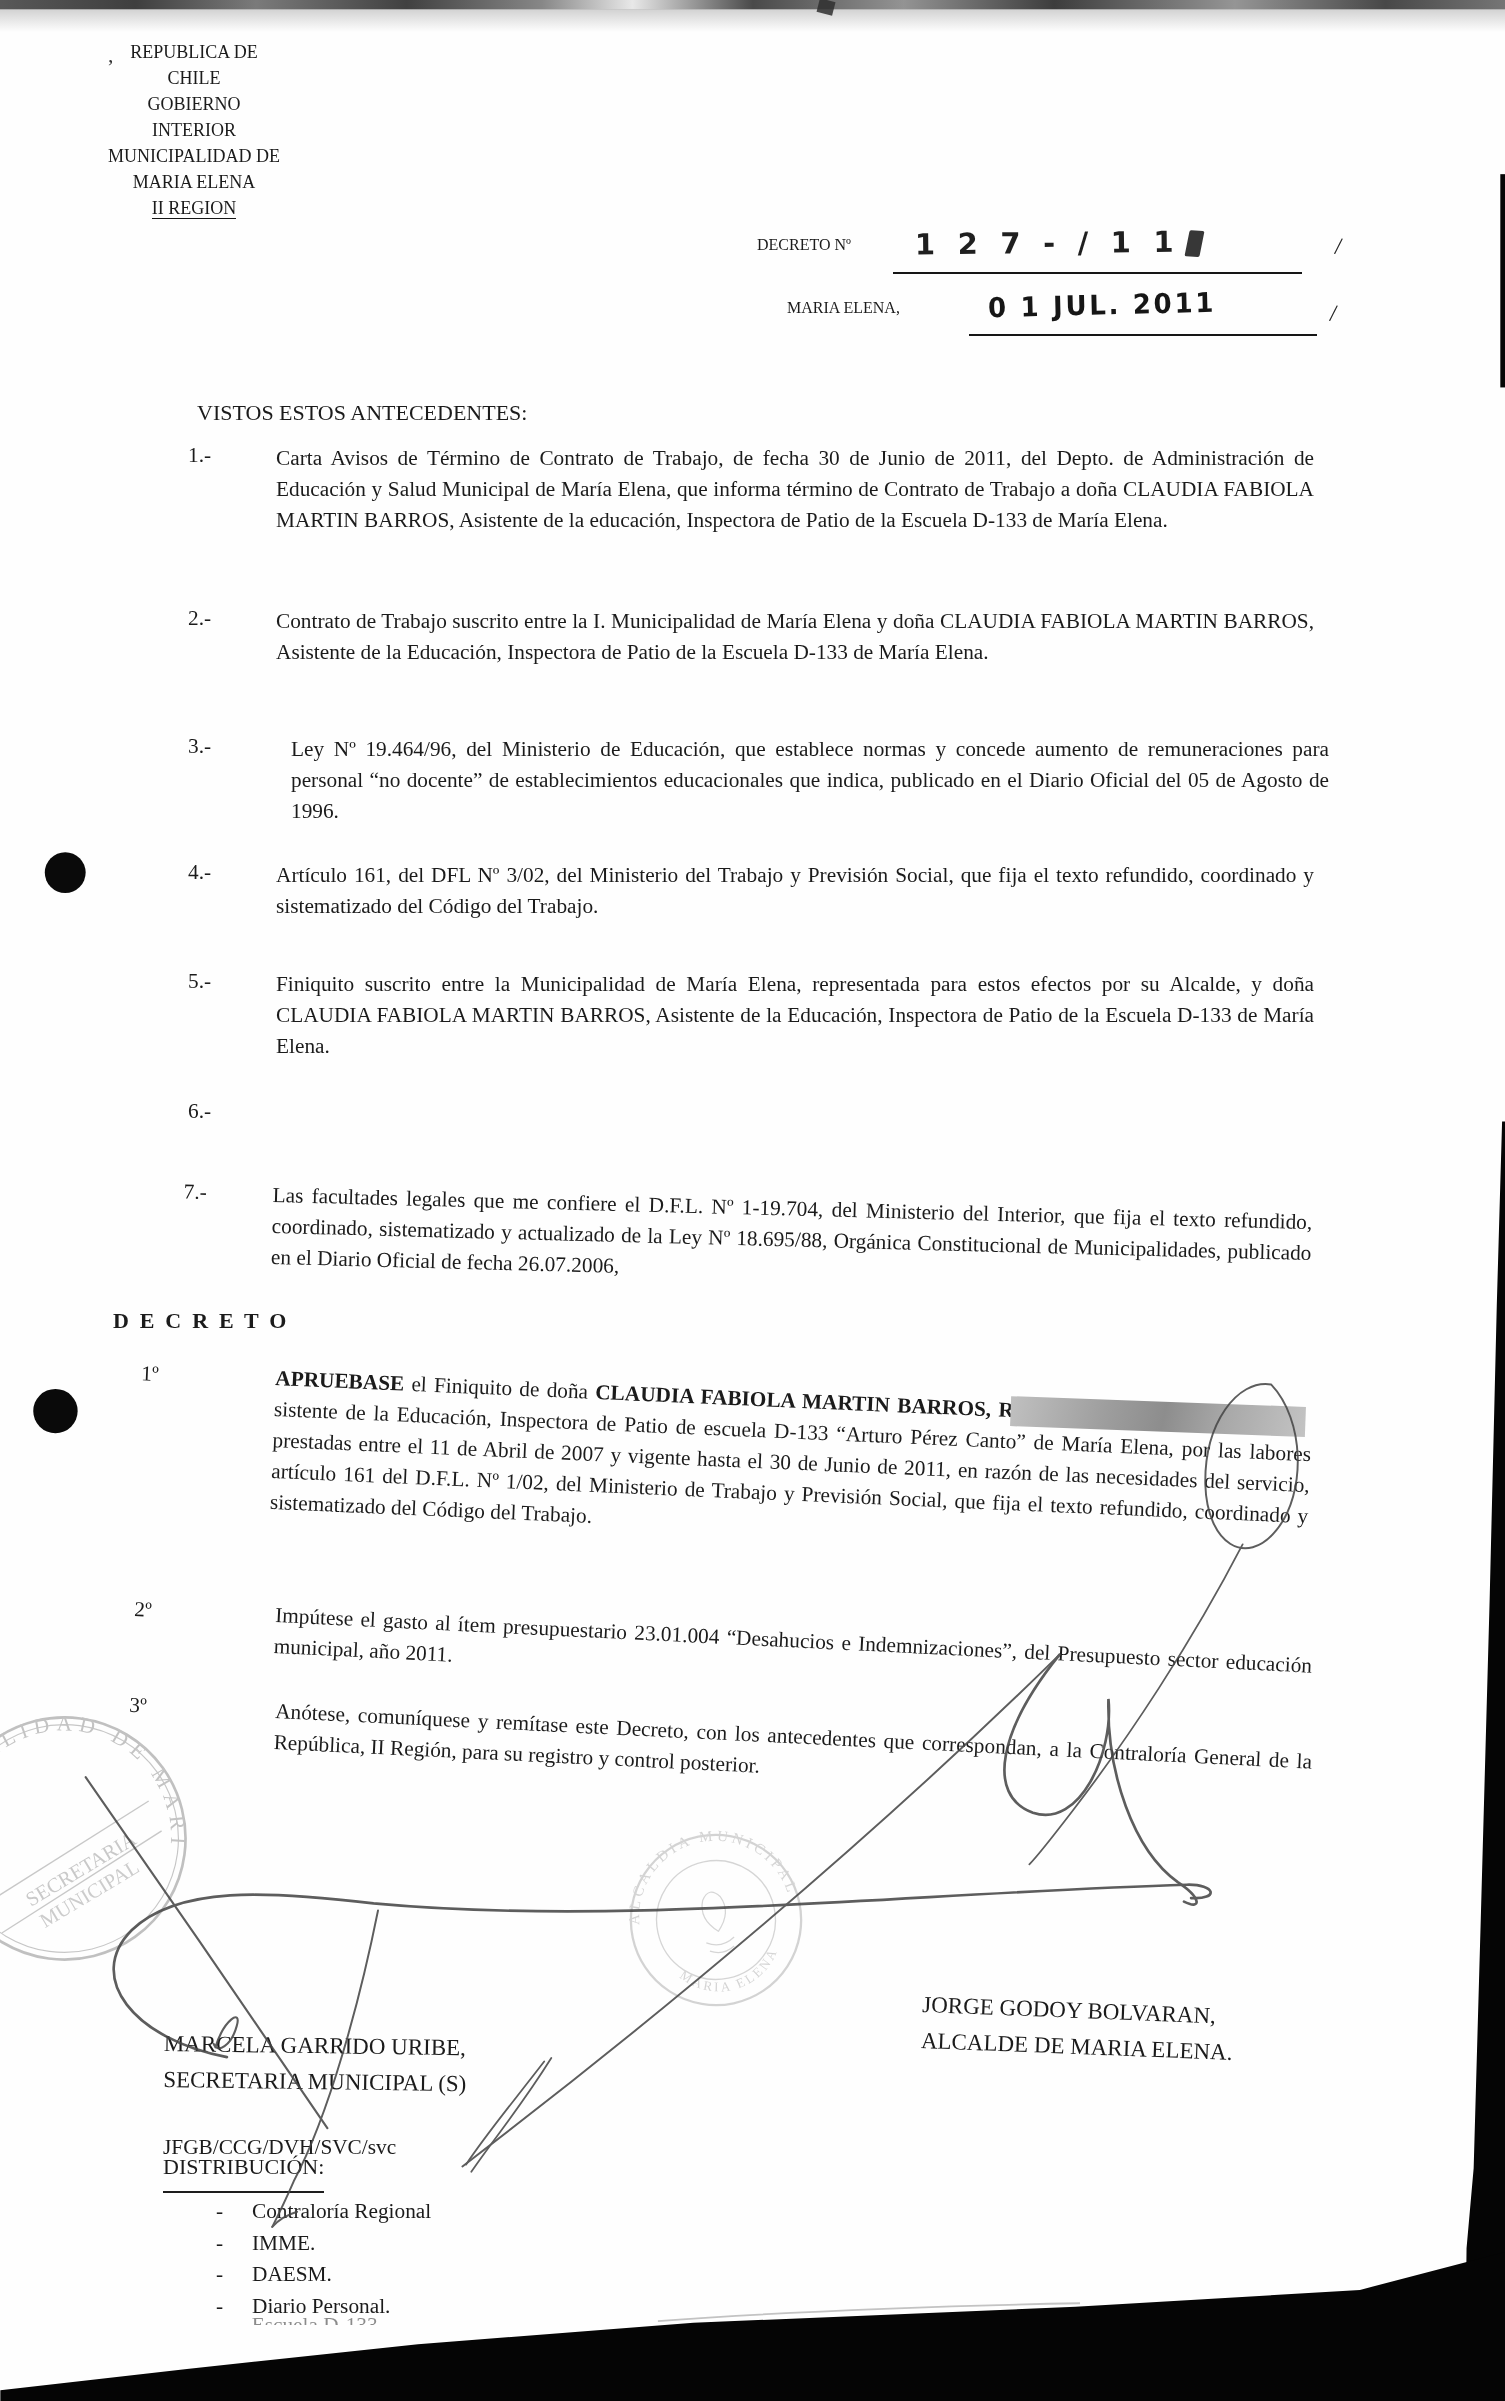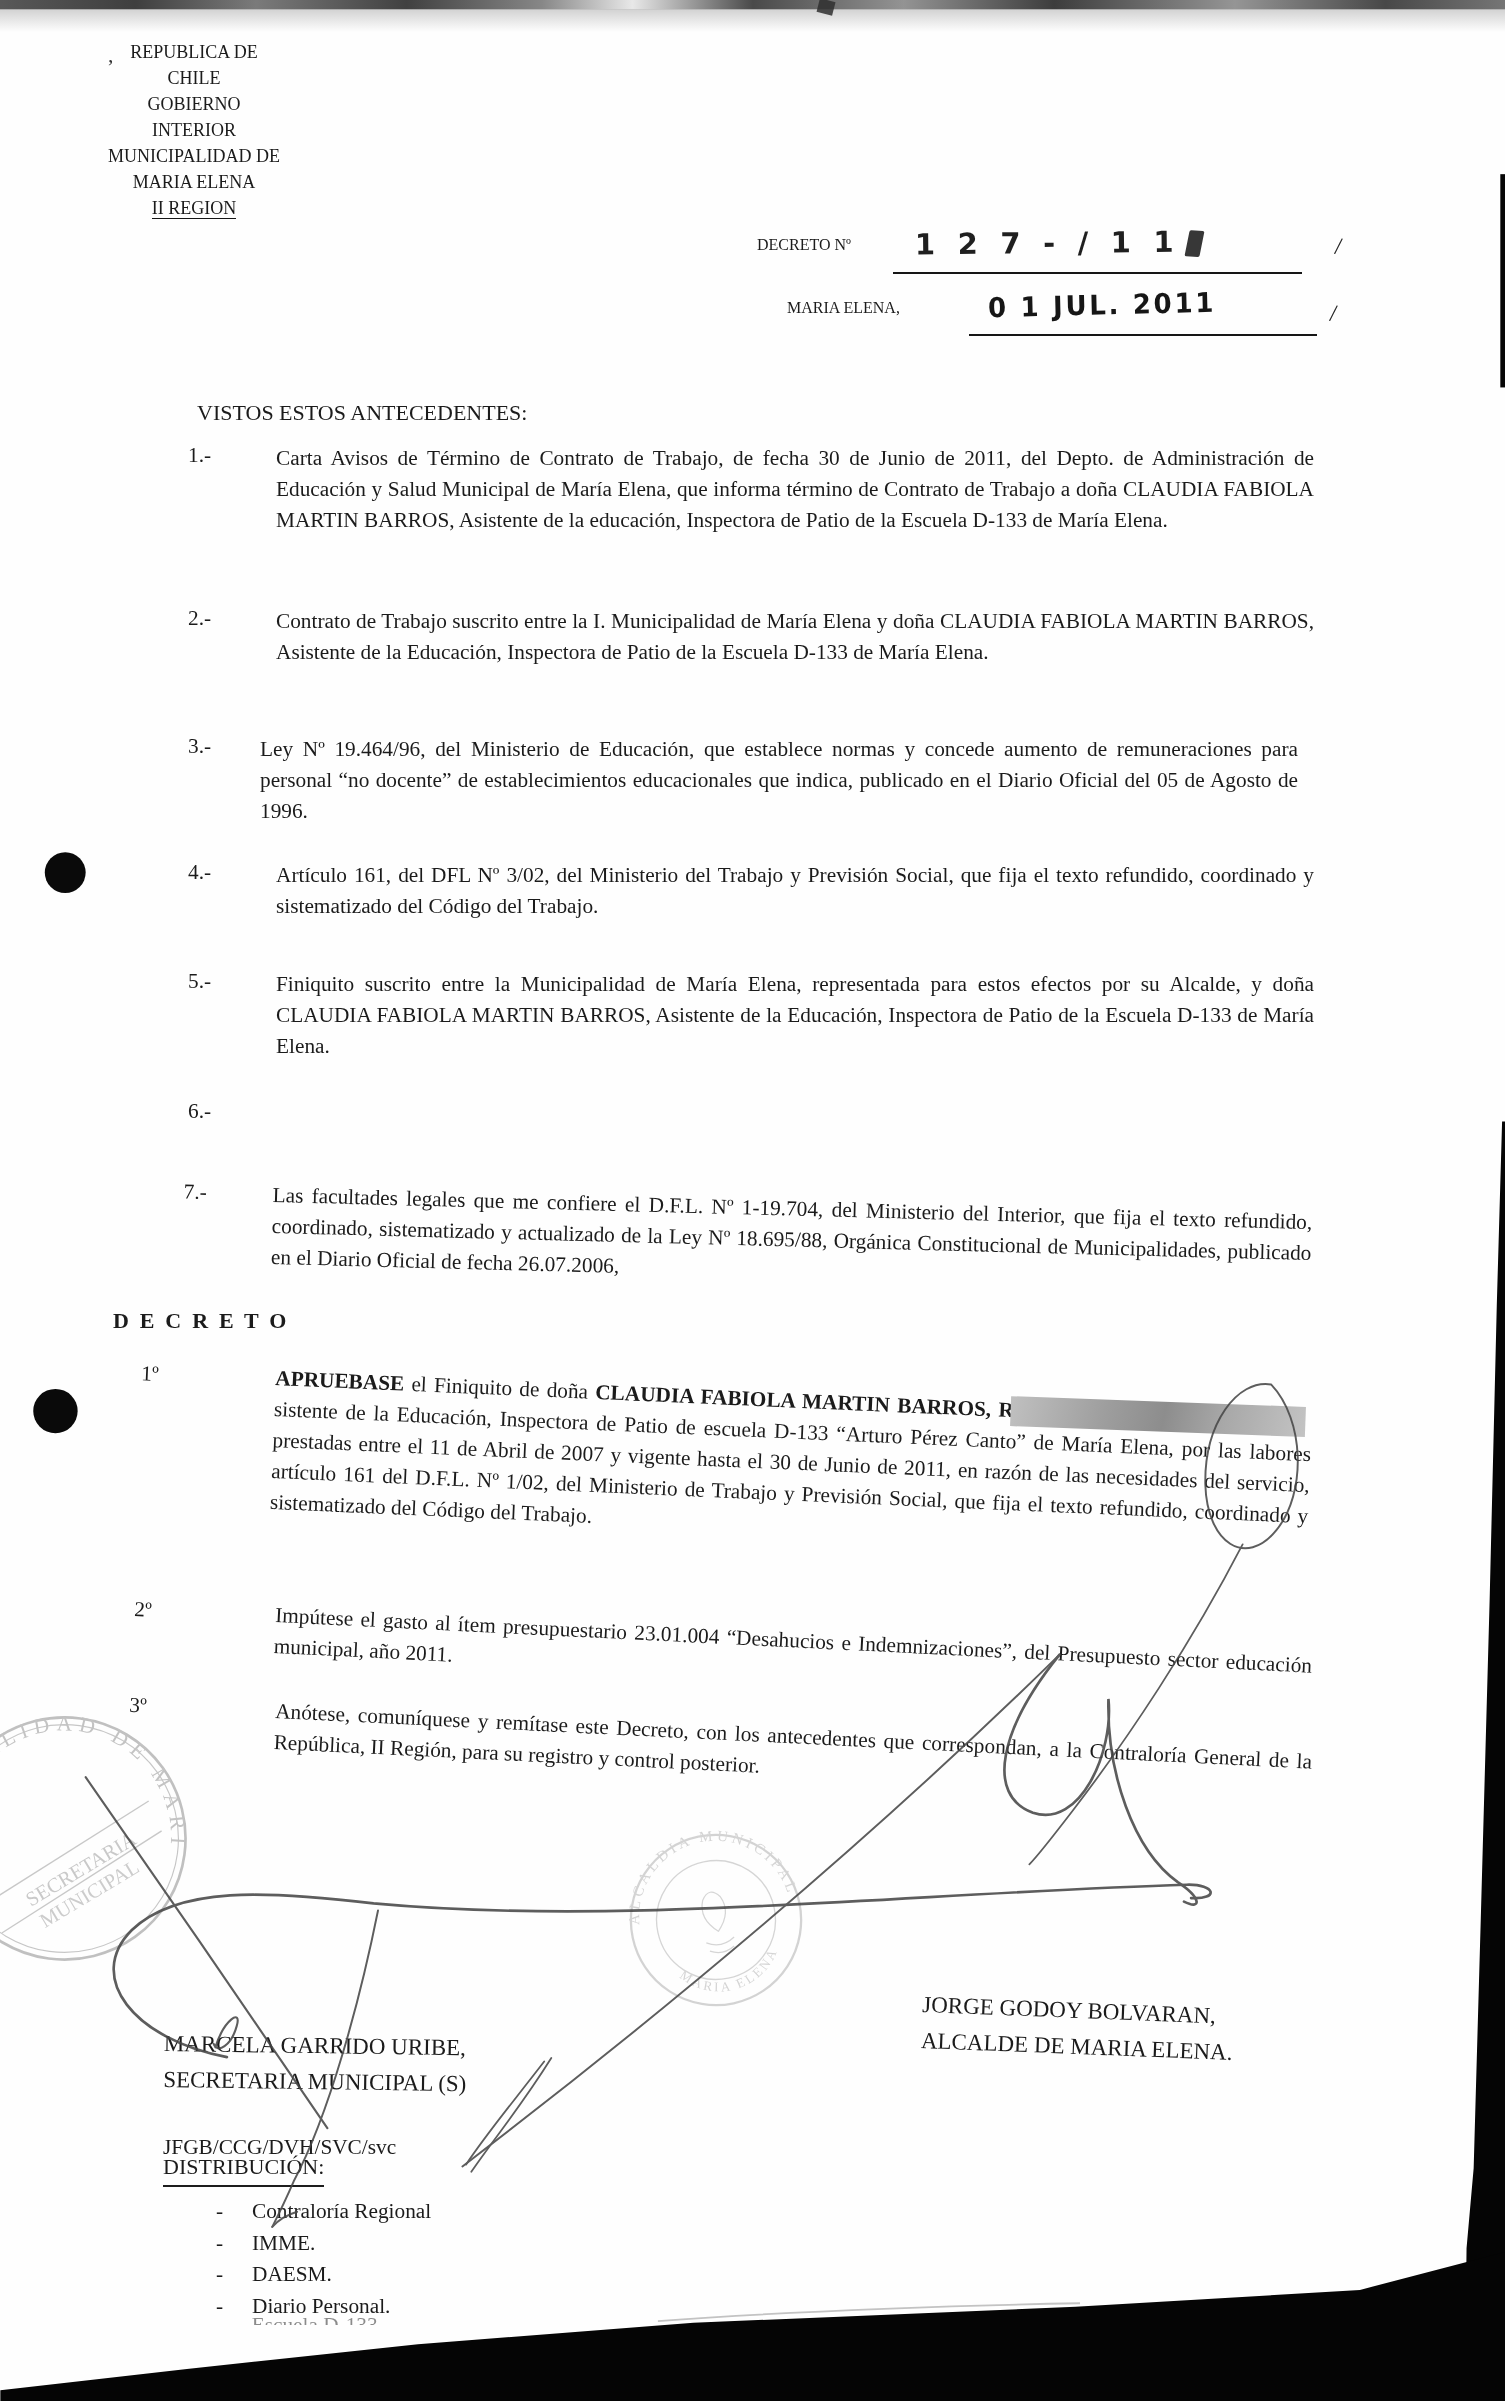--- a/index.html
+++ b/index.html
@@ -16,21 +16,21 @@
             letter-spacing:6.2px;color:#1f1f1f;transform:rotate(-0.6deg);}
   .hand-date{font-family:"DejaVu Sans",sans-serif;font-weight:700;font-size:26px;
              letter-spacing:2.7px;color:#161616;transform:rotate(-1.4deg) scaleY(1.05);}
   .blob{display:inline-block;width:15px;height:26px;background:#262626;border-radius:1.8px;
         transform:skewX(-8deg) rotate(4deg);vertical-align:-5.3px;margin-left:7.1px;opacity:.92;}
   .redact{display:inline-block;width:295px;height:30px;margin:0 7.1px -8px -71px;
           background:linear-gradient(100deg,#c0c0c0,#9e9e9e 32%,#8d8d8d 52%,#a8a8a8 72%,#c3c3c3);
           transform:rotate(-.4deg);}
   .sig-name{font-size:23px;line-height:36px;}
   .mono-ish{font-size:21.3px;margin-top:13px;}
-  .dist-underline{border-bottom:2.7px solid #1d1d1d;padding-bottom:6px;}
+  .dist-underline{border-bottom:2.7px solid #1d1d1d;padding-bottom:12px;}
   .top1{left:0;top:0;width:1506px;height:9.8px;
         background:linear-gradient(90deg,#4a4a4a,#2e2e2e 9%,#6f6f6f 17%,#303030 27%,#7d7d7d 36%,
                    #e6e6e6 42%,#3a3a3a 50%,#8a8a8a 60%,#2c2c2c 70%,#8c8c8c 82%,#383838 92%,#6a6a6a);
         opacity:.92;}
   .top2{left:0;top:9px;width:1506px;height:23px;
         background:linear-gradient(180deg,#c6c6c6,rgba(255,255,255,0));opacity:.8;}
   svg{display:block;}
 </style>
 </head>
 <body>
@@ -66,21 +66,21 @@
 
   <div class="abs" style="left:197px;top:400px;font-size:22px;">VISTOS ESTOS ANTECEDENTES:</div>
 
   <div class="abs num" style="left:188px;top:443px;">1.-</div>
   <div class="abs body-text" style="left:276px;top:443px;width:1038px;">Carta Avisos de Término de Contrato de Trabajo, de fecha 30 de Junio de 2011,  del Depto. de Administración de Educación y Salud Municipal de María Elena, que informa término de Contrato de Trabajo a doña CLAUDIA FABIOLA MARTIN BARROS, Asistente de la educación, Inspectora de Patio de la Escuela D-133  de María Elena.</div>
 
   <div class="abs num" style="left:188px;top:606px;">2.-</div>
   <div class="abs body-text" style="left:276px;top:606px;width:1038px;">Contrato de Trabajo suscrito  entre la I. Municipalidad de María Elena y doña CLAUDIA FABIOLA MARTIN BARROS, Asistente de la Educación, Inspectora de Patio de la Escuela D-133  de María Elena.</div>
 
   <div class="abs num" style="left:188px;top:734px;">3.-</div>
-  <div class="abs body-text" style="left:260px;top:734px;width:1038px;">Ley Nº 19.464/96, del Ministerio de Educación, que establece normas y concede aumento de remuneraciones para personal  “no docente”  de establecimientos educacionales que indica, publicado en el Diario Oficial del 05 de Agosto de 1996.</div>
+  <div class="abs body-text" style="left:291px;top:734px;width:1038px;">Ley Nº 19.464/96, del Ministerio de Educación, que establece normas y concede aumento de remuneraciones para personal  “no docente”  de establecimientos educacionales que indica, publicado en el Diario Oficial del 05 de Agosto de 1996.</div>
 
   <div class="abs num" style="left:188px;top:860px;">4.-</div>
   <div class="abs body-text" style="left:276px;top:860px;width:1038px;">Artículo 161, del DFL Nº 3/02,  del Ministerio del Trabajo y Previsión Social, que fija el texto refundido, coordinado y sistematizado del Código del Trabajo.</div>
 
   <div class="abs num" style="left:188px;top:969px;">5.-</div>
   <div class="abs body-text" style="left:276px;top:969px;width:1038px;">Finiquito suscrito entre la Municipalidad de María Elena, representada para estos efectos por su Alcalde, y doña CLAUDIA FABIOLA MARTIN BARROS, Asistente de la Educación, Inspectora de Patio de la Escuela D-133  de María Elena.</div>
 
   <div class="abs num" style="left:188px;top:1099px;">6.-</div>
 
   <div class="abs" style="left:0;top:1180px;width:1506px;transform:rotate(1.5deg);transform-origin:276px 0;">

